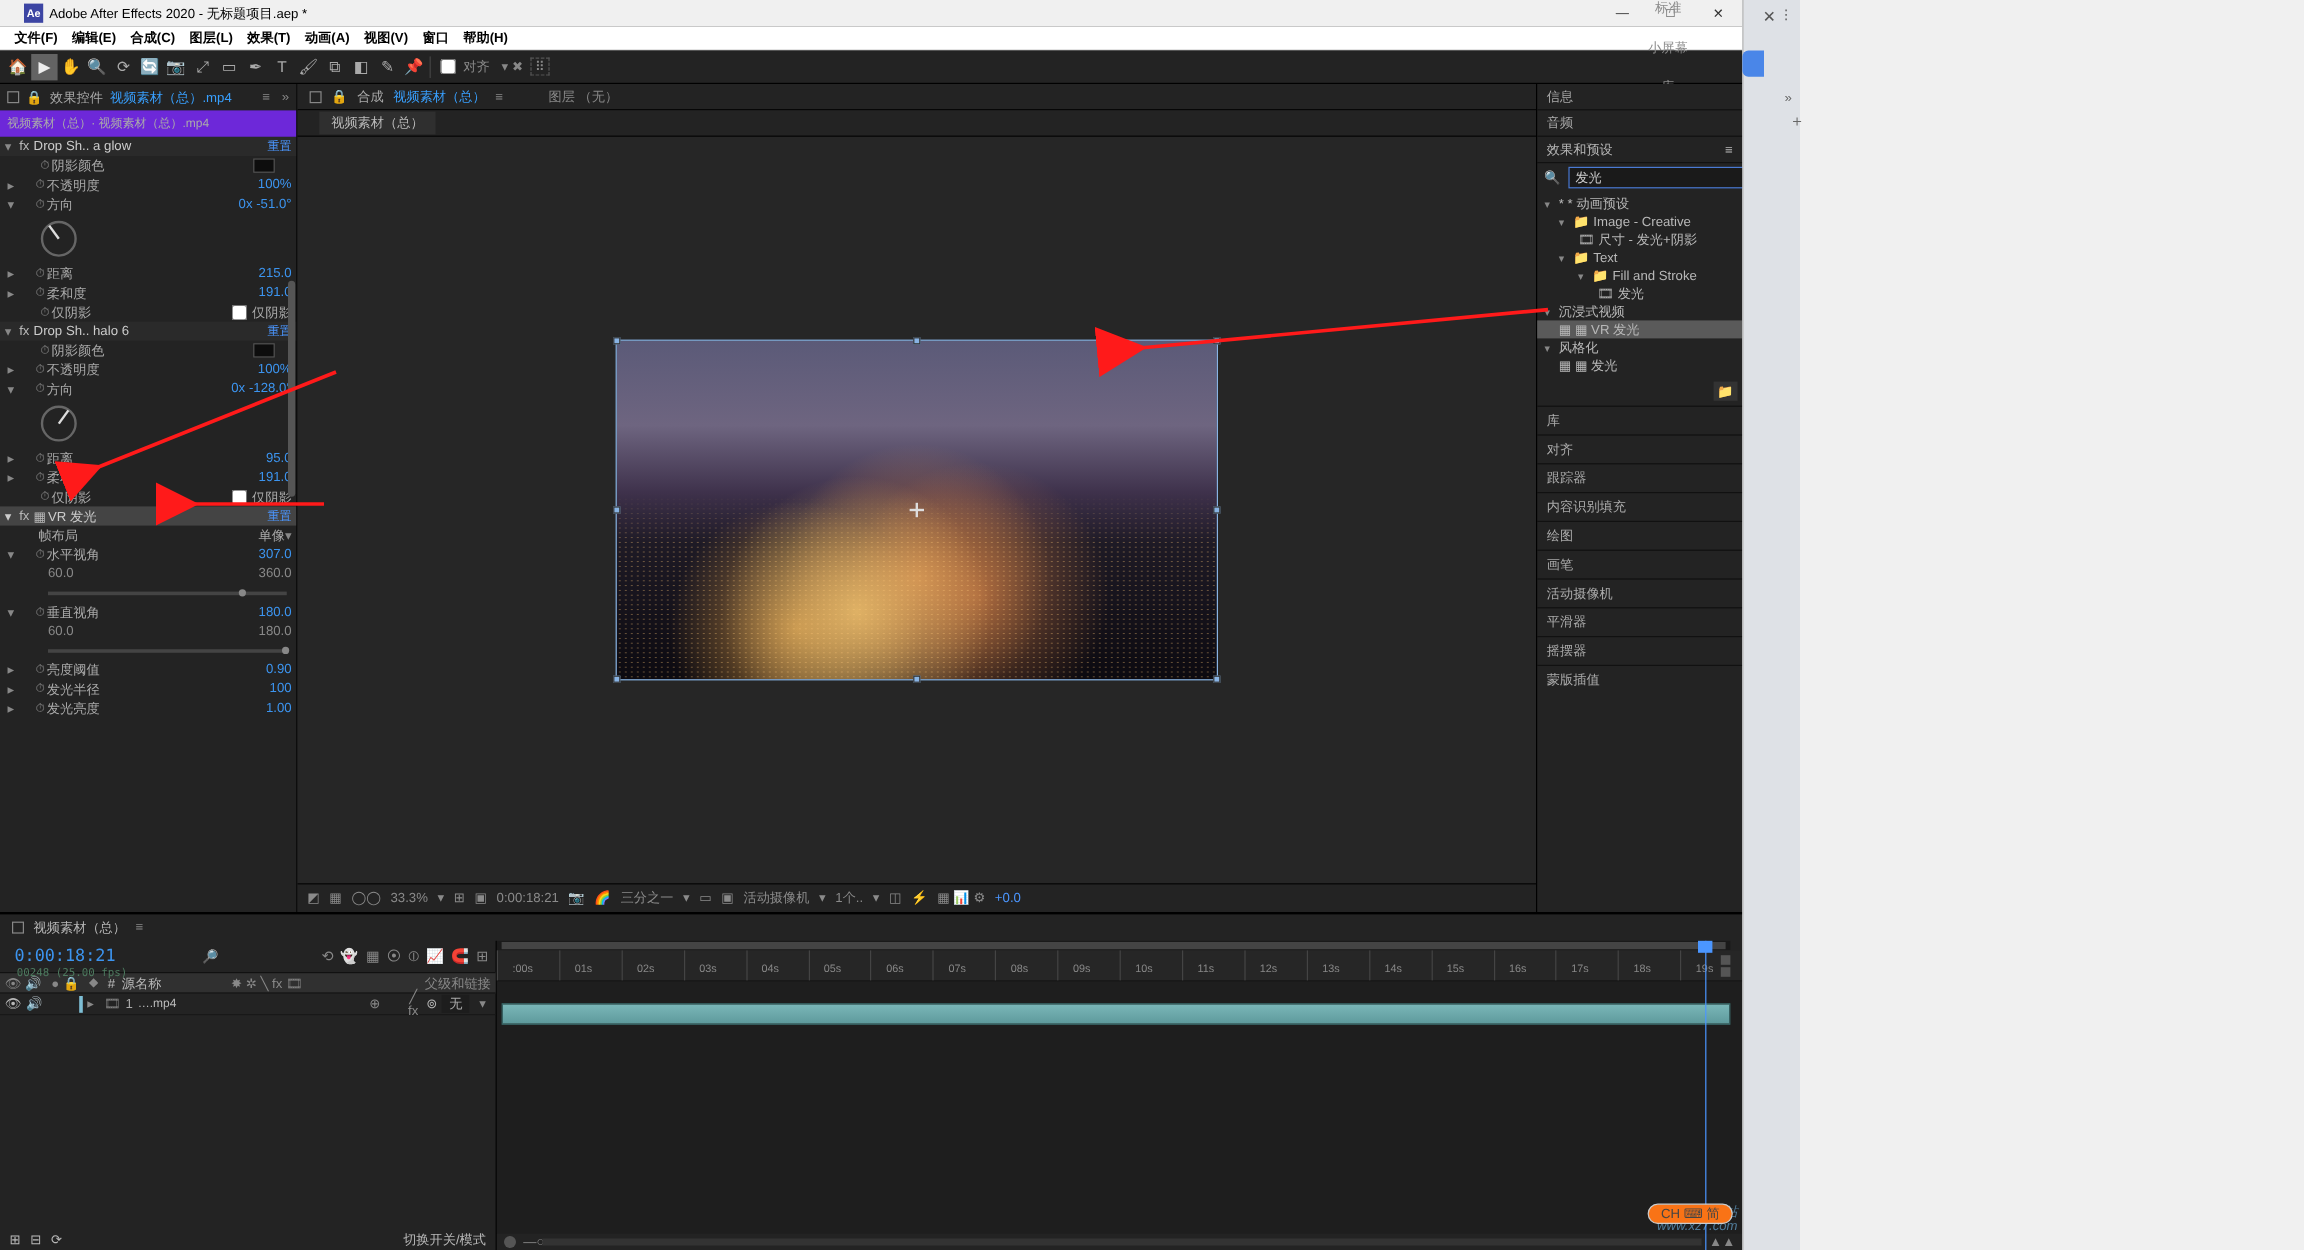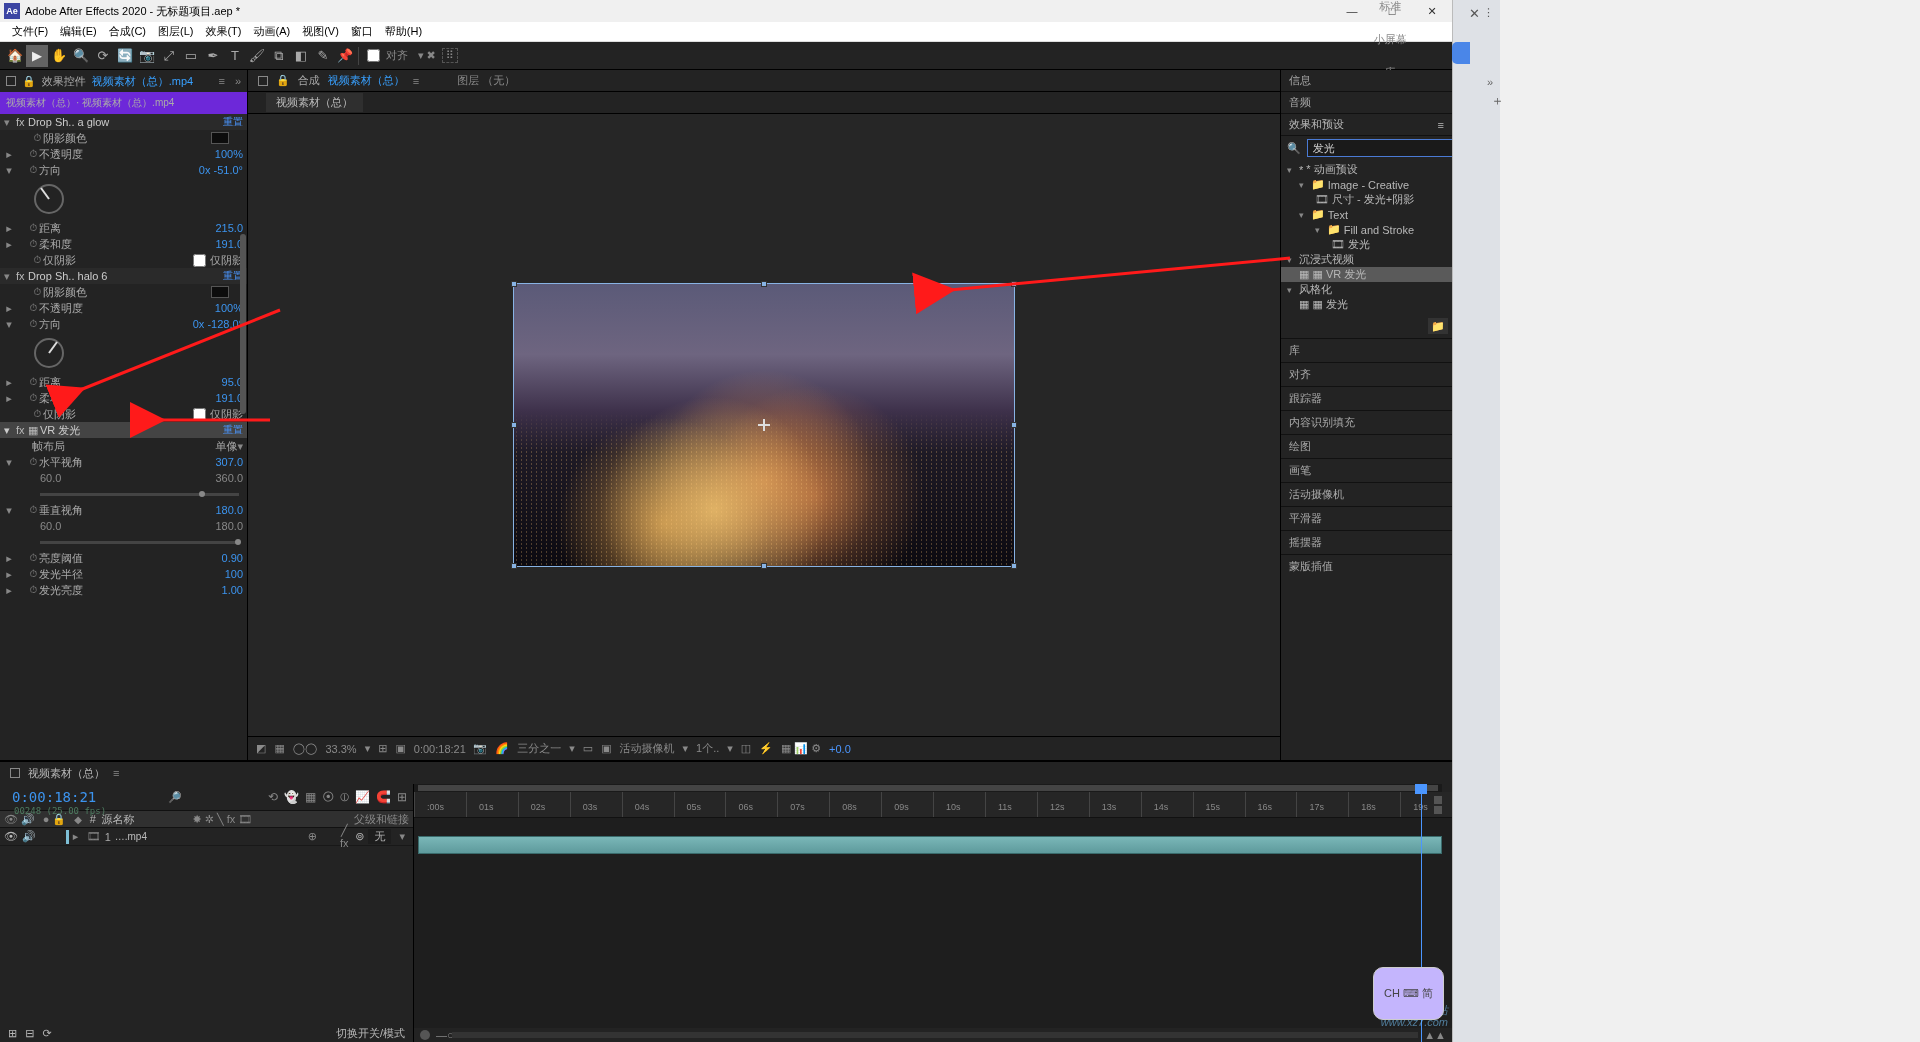--- a/index.html
+++ b/index.html
@@ -1,25 +1,25 @@
 <!DOCTYPE html>
 <html><head>
 <meta charset="utf-8">
 <style>
 * { margin:0; padding:0; box-sizing:border-box; font-family:"Microsoft YaHei",Tahoma,sans-serif; font-size:11px; color:#b8b8b8; user-select:none; }
 body { background:#f0f0f0; width:1920px; height:1042px; overflow:hidden; position:relative; }
 .app { position:absolute; left:0; top:0; width:1452px; height:1042px; background:#262626; display:flex; flex-direction:column; }
 
 .titlebar { height:22px; background:#f0f0f0; display:flex; align-items:center; color:#000; }
-.titlebar .logo { width:16px; height:16px; background:#3c45a3; margin:0 5px 0 4px; display:flex; align-items:center; justify-content:center; color:#fff; font-size:9px; font-weight:bold; }
+.titlebar .logo { width:16px; height:16px; background:#3c45a3; margin:0 5px 0 20px; display:flex; align-items:center; justify-content:center; color:#fff; font-size:9px; font-weight:bold; }
 .titlebar .title { color:#000; }
 .winbtns { margin-left:auto; display:flex; }
 .winbtn { width:40px; height:22px; display:flex; align-items:center; justify-content:center; color:#333; cursor:pointer; }
 
-.menubar { height:20px; background:#ffffff; display:flex; align-items:center; padding-left:6px; border-bottom:1px solid #ddd;}
+.menubar { height:20px; background:#ffffff; display:flex; align-items:center; padding-left:6px; border-bottom:1px solid #ddd;font-weight:bold;}
 .menubar span { color:#000; padding:2px 6px; cursor:pointer; }
 
 .toolbar { height:28px; background:#232323; border-bottom:1px solid #000; display:flex; align-items:center; padding:0 4px; }
 .toolbar .tbtn { width:22px; height:22px; display:flex; align-items:center; justify-content:center; color:#aaa; cursor:pointer; font-size:13px; }
 .toolbar .tbtn.active { background:#636363; color:#eee; }
 .toolbar .sep { width:1px; height:18px; background:#444; margin:0 2px; }
 .toolbar .pillbox { display:flex; align-items:center; gap:2px; margin-left:6px; }
 .toolbar .pill { padding:2px 4px; color:#8a8a8a; font-size:11px;}
 .workspace-tabs { margin-left:auto; display:flex; align-items:center; gap:10px; padding-right:10px;flex-direction:column; }
 .workspace-tabs span { color:#8a8a8a; padding:4px 8px; cursor:pointer; }
@@ -138,21 +138,21 @@
 .arrow { position:absolute; pointer-events:none; }
 .arrow svg { overflow:visible;}
 
 .watermark { position:absolute; right:4px; bottom:14px; font-size:11px; color:rgba(120,200,255,0.55); text-align:right; line-height:12px; font-style:italic;}
 
 .outer-right { position:absolute; left:1452px; top:0; width:48px; height:1042px; background:#dee1e6; border-left:1px solid #bbb;}
 .out-close { position:absolute; top:6px; left:16px; color:#555; font-size:13px;}
 .out-stack { position:absolute; top:6px; left:30px; color:#555; font-size:11px;}
 .out-plus { position:absolute; top:92px; left:38px; color:#666; font-size:13px;}
 .out-arrow { position:absolute; top:76px; left:34px; color:#666; font-size:11px;}
-.ime { position:absolute; right:8px; bottom:22px; background:#c4b5fd; border:1px solid #ccc; border-radius:10px; padding:18px 10px; color:#444; font-size:11px;}
+.ime { position:absolute; right:8px; bottom:22px; background:#f97316; border:1px solid #ccc; border-radius:10px; padding:0 10px; color:#444; font-size:11px;}
 
 .blue-pill { position:absolute; left:1452px; top:42px; width:18px; height:22px; background:#4a86e8; border-radius:5px 0 0 5px;}
 </style>
 </head>
 <body>
 
 <div class="app">
 
   <div class="titlebar">
     <div class="logo">Ae</div>

